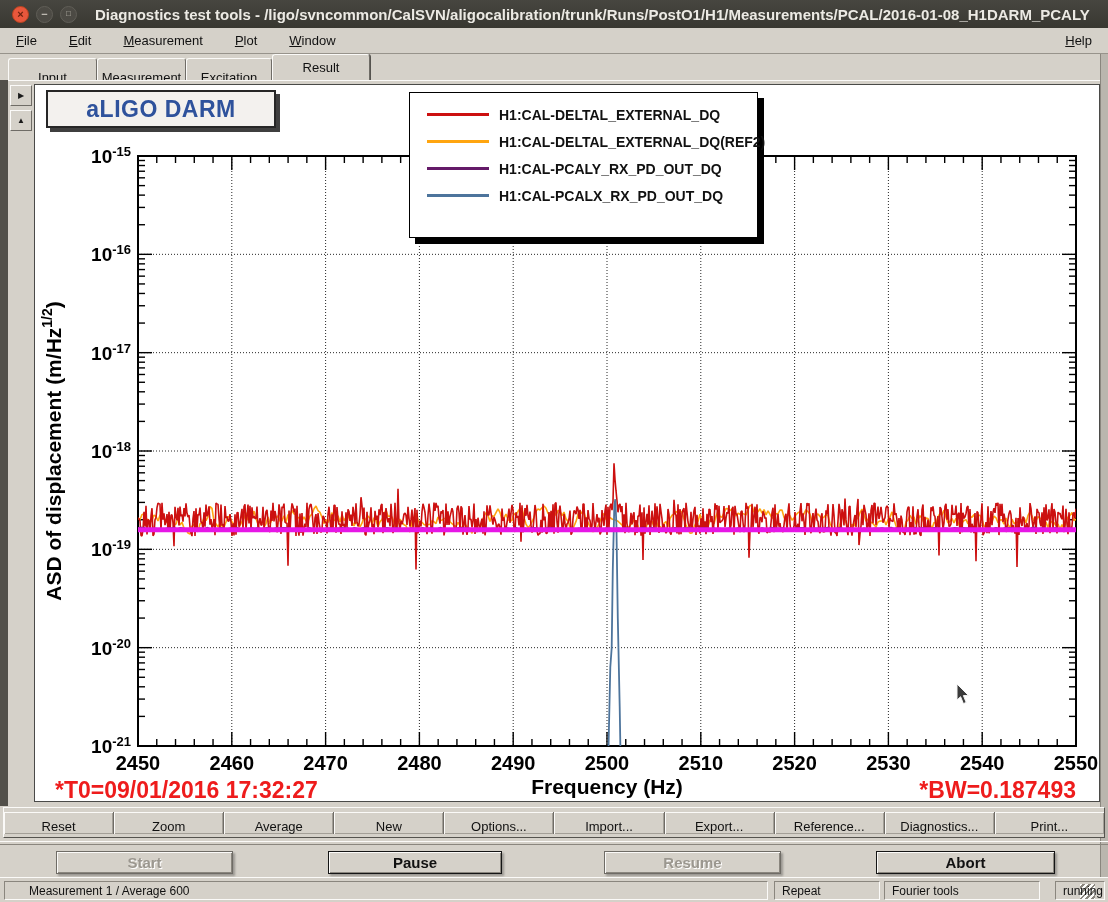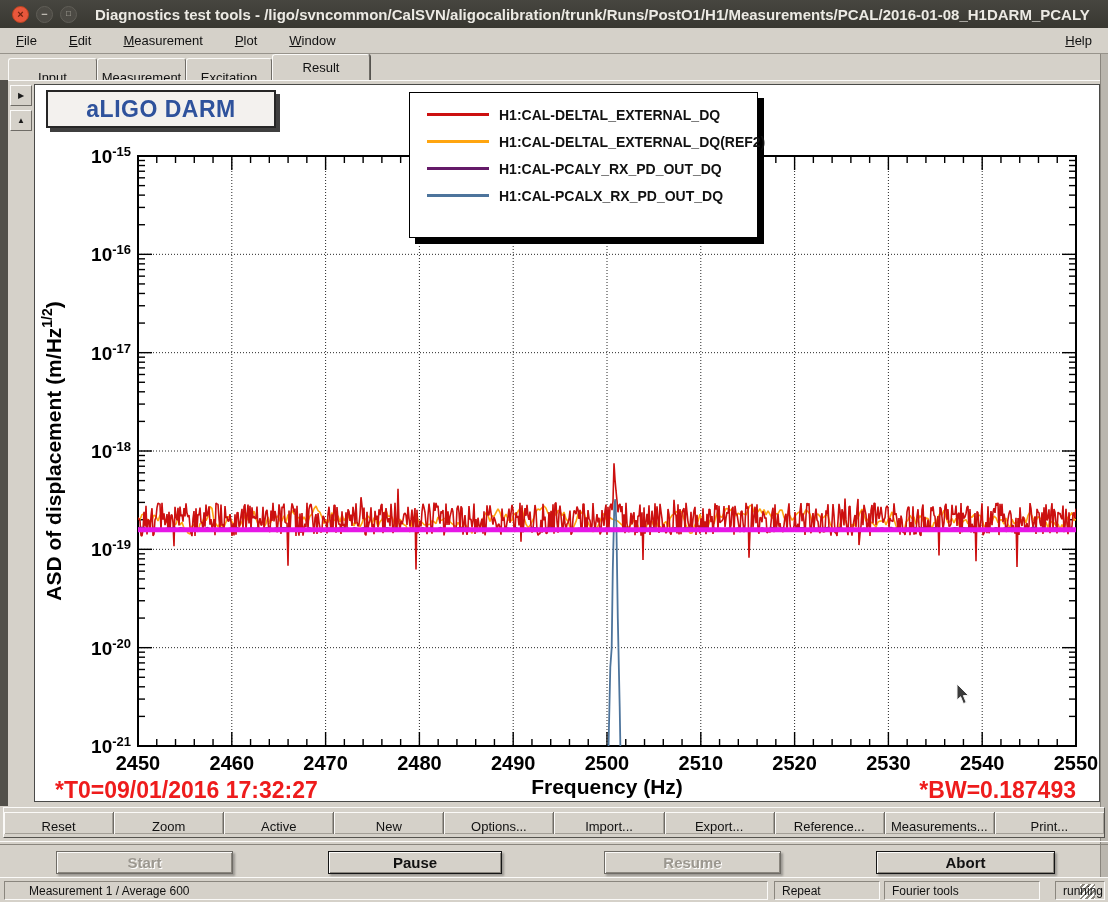--- a/index.html
+++ b/index.html
@@ -400,27 +400,27 @@
       <div class="legend-row">
         <div class="legend-swatch" style="height: 3px; background: rgb(77, 116, 156);"></div>
         <div class="legend-label">H1:CAL-PCALX_RX_PD_OUT_DQ</div>
       </div>
     </div>
 </div>
 
 <div class="toolbar" id="toolbar">
     <div class="toolbtn">Reset</div>
     <div class="toolbtn">Zoom</div>
-    <div class="toolbtn">Active</div>
+    <div class="toolbtn">Average</div>
     <div class="toolbtn">New</div>
     <div class="toolbtn">Options...</div>
     <div class="toolbtn">Import...</div>
     <div class="toolbtn">Export...</div>
     <div class="toolbtn">Reference...</div>
-    <div class="toolbtn">Measurements...</div>
+    <div class="toolbtn">Diagnostics...</div>
     <div class="toolbtn">Print...</div>
   </div>
 <div class="separator"></div>
 <div id="transport">
     <div class="transport-btn disabled" aria-disabled="true" style="left: 56px; width: 177px;">Start</div>
     <div class="transport-btn" style="left: 328px; width: 174px;">Pause</div>
     <div class="transport-btn disabled" aria-disabled="true" style="left: 604px; width: 177px;">Resume</div>
     <div class="transport-btn" style="left: 876px; width: 179px;">Abort</div>
   </div>
 

